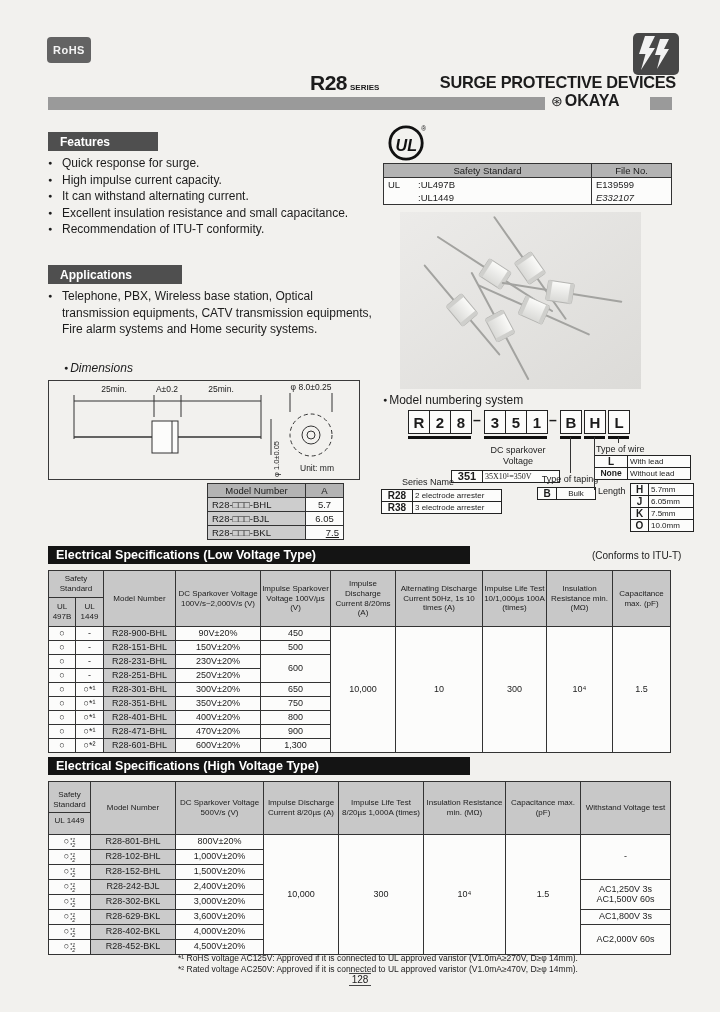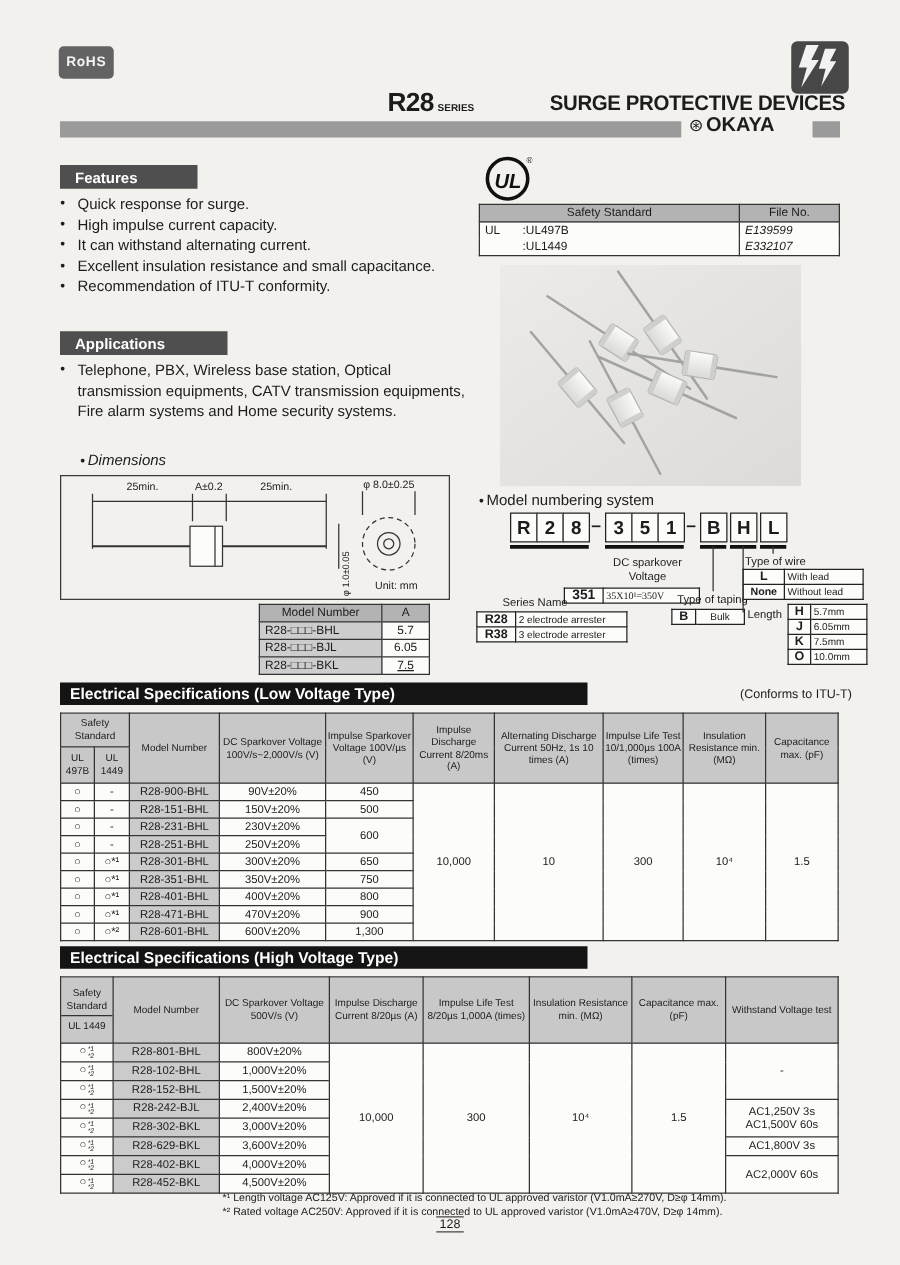--- a/index.html
+++ b/index.html
@@ -121,21 +121,21 @@
       </colgroup>
     <tbody>
         <tr>
       <th>Safety Standard</th>
       <th>File No.</th>
     </tr>
     <tr>
       <td style="border-bottom:none;">
         <span style="display:inline-block;width:30px;">UL</span><span>:UL497B</span>
       </td>
-      <td style="border-bottom:none;font-style:italic;">E139599</td>
+      <td style="border-bottom:none;">E139599</td>
     </tr>
     <tr>
       <td style="border-top:none;">
         <span style="display:inline-block;width:30px;"></span><span>:UL1449</span>
       </td>
       <td style="border-top:none;font-style:italic;">E332107</td>
     </tr>
   </tbody>
     </table>
 
@@ -245,21 +245,21 @@
     <tr>
       <td style="background:#cdcdcd;">R28-□□□-BHL</td>
       <td style="text-align:center;">5.7</td>
     </tr>
     <tr>
       <td style="background:#cdcdcd;">R28-□□□-BJL</td>
       <td style="text-align:center;">6.05</td>
     </tr>
     <tr>
       <td style="background:#cdcdcd;">R28-□□□-BKL</td>
-      <td style="text-align:center;text-decoration:underline;">7.5</td>
+      <td style="text-align:right;text-decoration:underline;">7.5</td>
     </tr>
   </tbody>
     </table>
 
   <div class="abs italic-bullet" style="left:383px;top:393px;font-style:normal;">Model numbering system</div>
 
   <div class="codebox" style="left:408px;top:410px;">R</div>
   <div class="codebox" style="left:429px;top:410px;">2</div>
   <div class="codebox" style="left:450px;top:410px;">8</div>
   <div class="abs" style="left:472px;top:412px;width:10px;text-align:center;font-weight:bold;font-size:14px;">–</div>
@@ -563,21 +563,21 @@
               <i>*1</i>
               <i>*2</i>
             </span></td>
         <td class="model">R28-452-BKL</td>
         <td>4,500V±20%</td>
       </tr>
     </tbody>
   </table>
 
   <div class="abs footnotes">
-    <div>*¹ Length voltage AC125V: Approved if it is connected to UL approved varistor (V1.0mA≥270V, D≥φ 14mm).</div>
+    <div>*¹ RoHS voltage AC125V: Approved if it is connected to UL approved varistor (V1.0mA≥270V, D≥φ 14mm).</div>
     <div>*² Rated voltage AC250V: Approved if it is connected to UL approved varistor (V1.0mA≥470V, D≥φ 14mm).</div>
   </div>
 
   <div class="abs pagenum">
     <span>128</span>
   </div>
 
 </div>
 
 </body></html>

